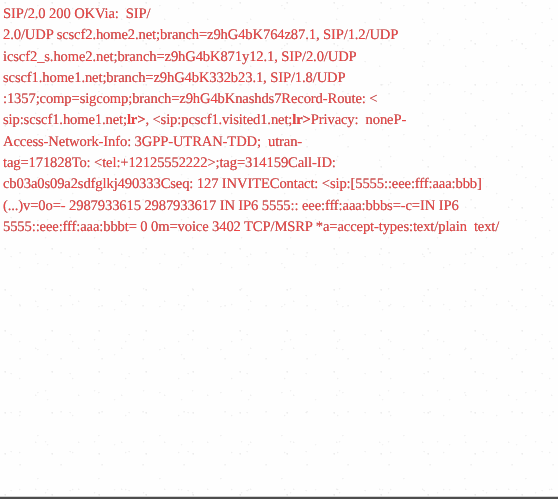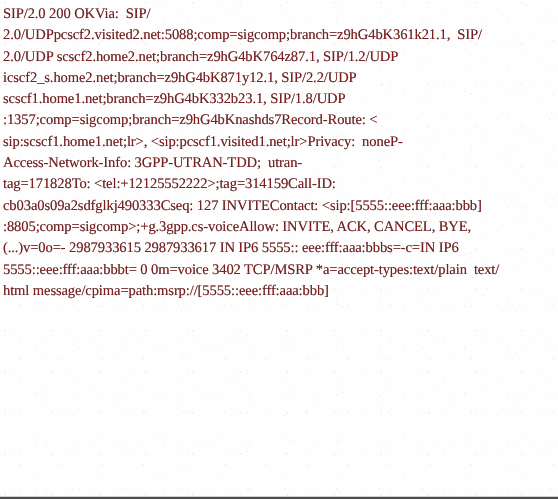--- a/index.html
+++ b/index.html
@@ -44,29 +44,29 @@
   #message-body {
     position: absolute;
     left: 3px;
     top: 4px;
     width: 552px;
   }
 
   .msg-line {
     font-size: 14.6px;
     line-height: 21.3px;
-    color: #7f1d1d;
+    color: #ef4444;
     white-space: pre;
     letter-spacing: -0.12px;
     text-rendering: geometricPrecision;
     
     text-shadow: 0 0 0.45px rgba(25,25,25,0.55);
   }
 
-  .msg-line b { font-weight: 400; }
+  .msg-line b { font-weight: 700; }
 
   
   #bottom-rule {
     position: absolute;
     left: 0;
     bottom: 1px;
     width: 558px;
     height: 2px;
     background: #2e2e2e;
     opacity: 0.85;
@@ -81,32 +81,29 @@
     opacity: 0.7;
   }
 </style>
 </head>
 <body>
 
 <div id="scan-page">
 
   <div id="message-body">
       <div class="msg-line">SIP/2.0 200 OKVia:  SIP/</div>
-      <div class="msg-line">2.0/UDPpcscf2.visited2.net:5088;comp=sigcomp;branch=z9hG4bK361k21.1,  SIP/</div>
       <div class="msg-line">2.0/UDP scscf2.home2.net;branch=z9hG4bK764z87.1, SIP/1.2/UDP</div>
-      <div class="msg-line">icscf2_s.home2.net;branch=z9hG4bK871y12.1, SIP/2.2/UDP</div>
+      <div class="msg-line">icscf2_s.home2.net;branch=z9hG4bK871y12.1, SIP/2.0/UDP</div>
       <div class="msg-line">scscf1.home1.net;branch=z9hG4bK332b23.1, SIP/1.8/UDP</div>
       <div class="msg-line">:1357;comp=sigcomp;branch=z9hG4bKnashds7Record-Route: &lt;</div>
       <div class="msg-line"><span>sip:scscf1.home1.net;</span><b>lr&gt;</b><span>, &lt;sip:pcscf1.visited1.net;</span><b>lr&gt;</b><span>Privacy:  noneP-</span></div>
       <div class="msg-line">Access-Network-Info: 3GPP-UTRAN-TDD;  utran-</div>
       <div class="msg-line">tag=171828To: &lt;tel:+12125552222&gt;;tag=314159Call-ID:</div>
       <div class="msg-line">cb03a0s09a2sdfglkj490333Cseq: 127 INVITEContact: &lt;sip:[5555::eee:fff:aaa:bbb]</div>
-      <div class="msg-line">:8805;comp=sigcomp&gt;;+g.3gpp.cs-voiceAllow: INVITE, ACK, CANCEL, BYE,</div>
       <div class="msg-line">(...)v=0o=- 2987933615 2987933617 IN IP6 5555:: eee:fff:aaa:bbbs=-c=IN IP6</div>
       <div class="msg-line">5555::eee:fff:aaa:bbbt= 0 0m=voice 3402 TCP/MSRP *a=accept-types:text/plain  text/</div>
-      <div class="msg-line">html message/cpima=path:msrp://[5555::eee:fff:aaa:bbb]</div>
     </div>
 
   <div id="scan-noise"></div>
   <div id="bottom-rule-shadow"></div>
   <div id="bottom-rule"></div>
 
 </div>
 
 </body></html>

